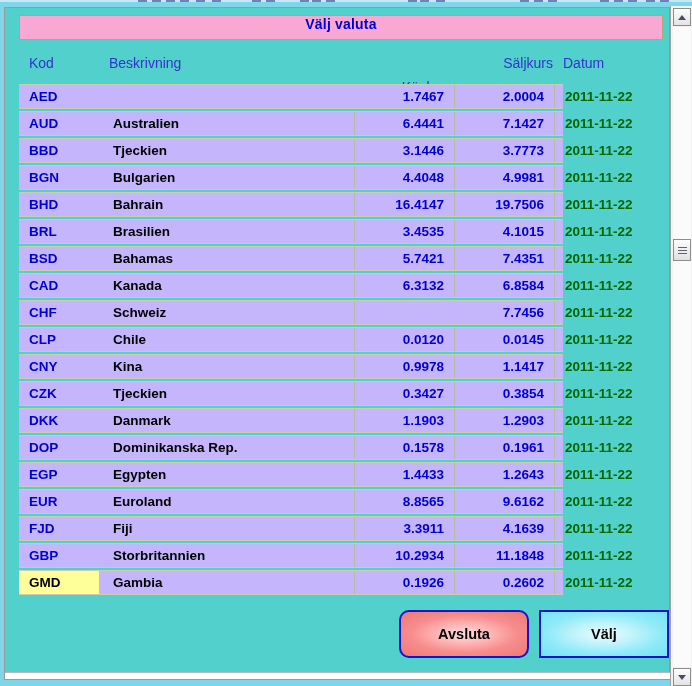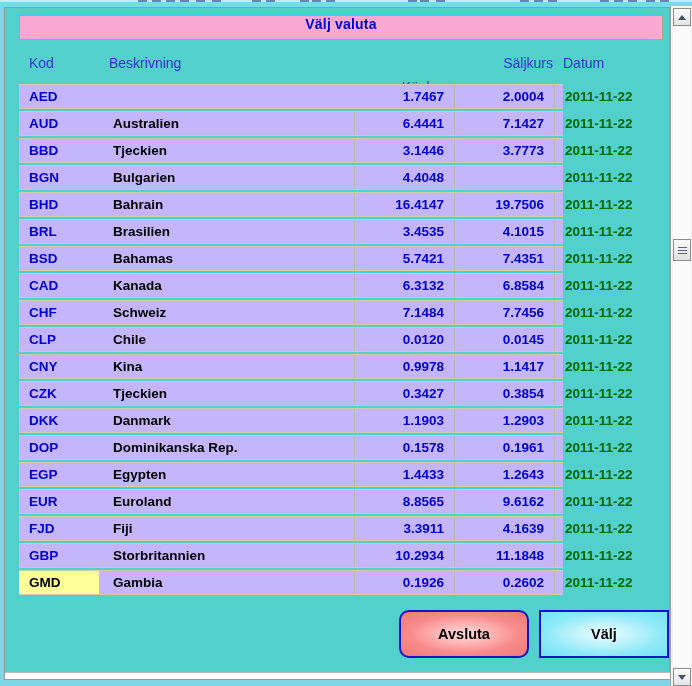--- a/index.html
+++ b/index.html
@@ -319,20 +319,21 @@
             <div class="cell c-kod">BBD</div>
             <div class="cell c-besk">Tjeckien</div>
             <div class="cell c-kop">3.1446</div>
             <div class="cell c-salj">3.7773</div>
             <div class="cell c-datum">2011-11-22</div>
           </div>
           <div class="row">
             <div class="cell c-kod">BGN</div>
             <div class="cell c-besk">Bulgarien</div>
             <div class="cell c-kop">4.4048</div>
+            <div class="cell c-salj">4.9981</div>
             <div class="cell c-datum">2011-11-22</div>
           </div>
           <div class="row">
             <div class="cell c-kod">BHD</div>
             <div class="cell c-besk">Bahrain</div>
             <div class="cell c-kop">16.4147</div>
             <div class="cell c-salj">19.7506</div>
             <div class="cell c-datum">2011-11-22</div>
           </div>
           <div class="row">
@@ -352,21 +353,20 @@
           <div class="row">
             <div class="cell c-kod">CAD</div>
             <div class="cell c-besk">Kanada</div>
             <div class="cell c-kop">6.3132</div>
             <div class="cell c-salj">6.8584</div>
             <div class="cell c-datum">2011-11-22</div>
           </div>
           <div class="row">
             <div class="cell c-kod">CHF</div>
             <div class="cell c-besk">Schweiz</div>
-            <div class="cell c-kop">7.1484</div>
             <div class="cell c-salj">7.7456</div>
             <div class="cell c-datum">2011-11-22</div>
           </div>
           <div class="row">
             <div class="cell c-kod">CLP</div>
             <div class="cell c-besk">Chile</div>
             <div class="cell c-kop">0.0120</div>
             <div class="cell c-salj">0.0145</div>
             <div class="cell c-datum">2011-11-22</div>
           </div>

